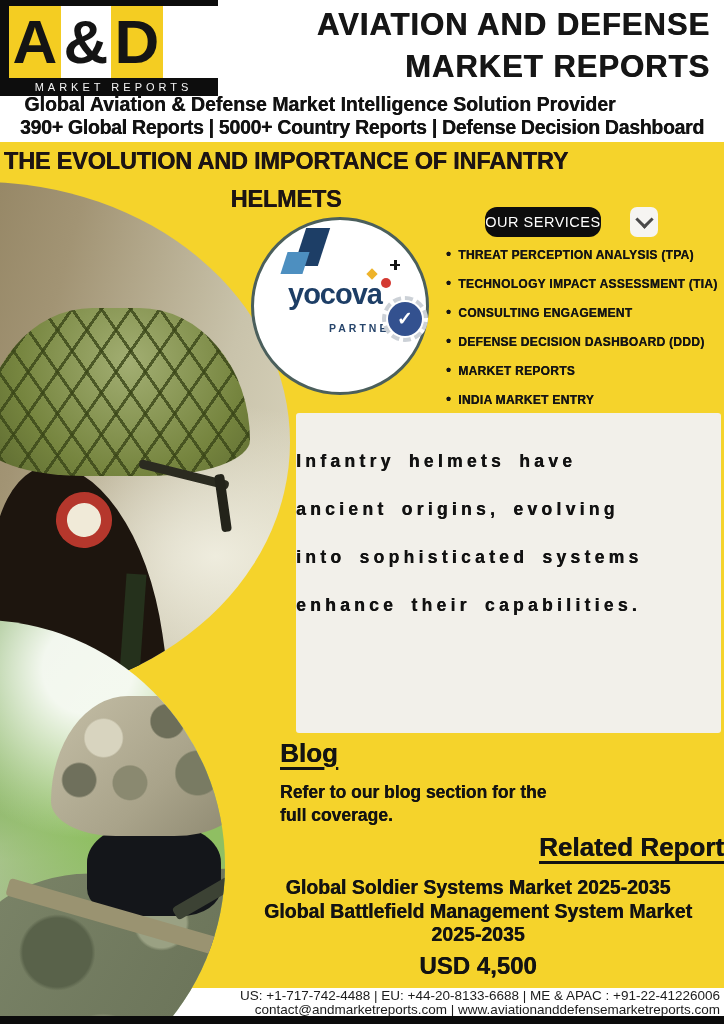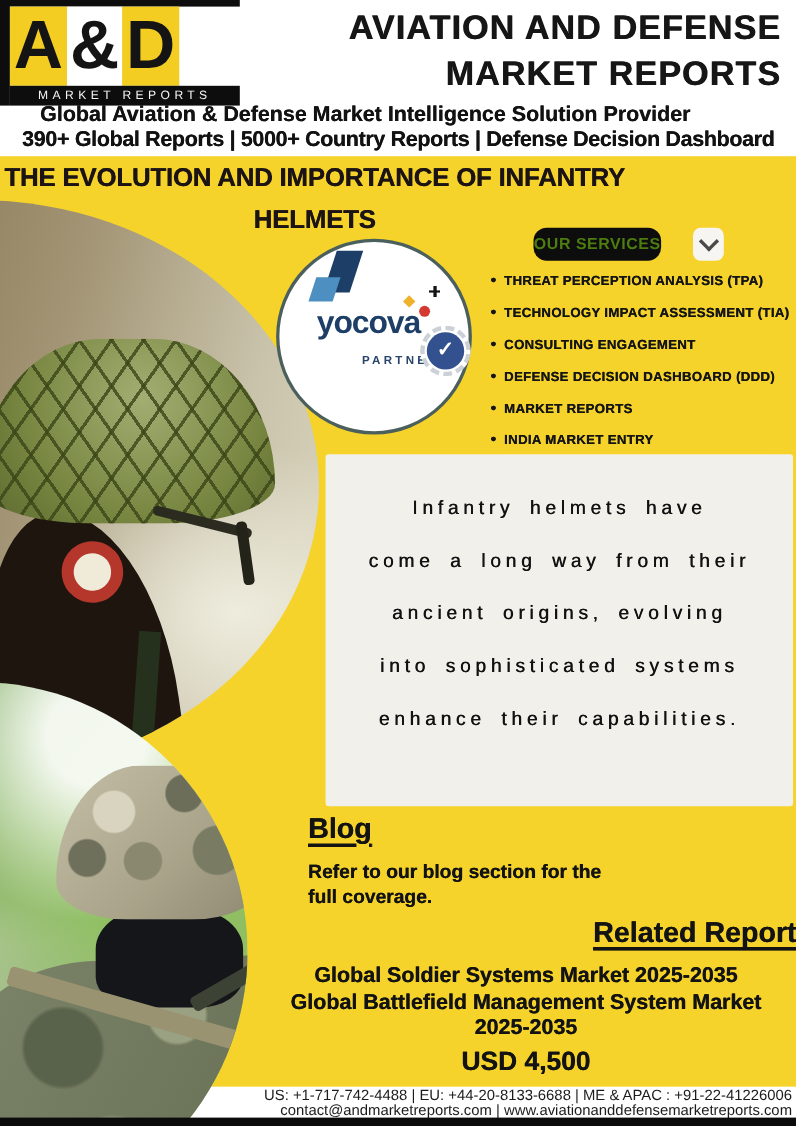--- a/index.html
+++ b/index.html
@@ -16,21 +16,21 @@
         font-weight:bold;font-size:62px;line-height:72px;color:#141414;}
   .tile.t-yellow{background:#f4cd22;width:52px;}
   .tile.t-white{background:#ffffff;width:50px;}
   .tile.t-d{overflow:visible;}
   .logo-bar{position:absolute;left:9px;top:78px;width:209px;height:18px;background:#0d0d0d;
         color:#f5f5f5;font-size:11px;letter-spacing:4px;text-align:center;line-height:18px;}
   .hdr-title{position:absolute;right:14px;top:4px;text-align:right;
         font-size:31px;font-weight:bold;letter-spacing:1px;line-height:42px;color:#161616;
         text-shadow:0.6px 0 0 #161616;margin-left:48px;}
   .hdr-sub1{position:absolute;left:0;top:93px;width:640px;text-align:center;
-        font-size:19.5px;font-weight:bold;color:#121212;text-shadow:0.3px 0 0 #121212;padding-left:12px;}
+        font-size:19.5px;font-weight:bold;color:#121212;text-shadow:0.3px 0 0 #121212;}
   .hdr-sub2{position:absolute;left:0;top:116px;width:724px;text-align:center;
         font-size:19.5px;font-weight:bold;color:#121212;text-shadow:0.3px 0 0 #121212;letter-spacing:-0.3px;}
   
   .yellow-bg{position:absolute;left:0;top:142px;width:724px;height:846px;background:#f5d32b;z-index:1;}
   .banner{position:absolute;left:0;top:142px;width:572px;height:37px;z-index:5;
         text-align:center;line-height:38px;font-size:23.5px;font-weight:bold;color:#1c1414;
         letter-spacing:-0.2px;text-shadow:0.4px 0 0 #1c1414;}
   
   .photo1{position:absolute;left:-330px;top:182px;width:620px;height:520px;border-radius:50%;
         overflow:hidden;z-index:2;
@@ -108,34 +108,34 @@
   .spark-dot{position:absolute;left:127px;top:58px;width:10px;height:10px;border-radius:50%;background:#d43a32;}
   .spark-plus-v{position:absolute;left:140px;top:40px;width:2.5px;height:10px;background:#141414;}
   .spark-plus-h{position:absolute;left:136px;top:43.5px;width:10px;height:2.5px;background:#141414;}
   .badge-seal{position:absolute;left:128px;top:76px;width:46px;height:46px;border-radius:50%;
         background:#ffffff;border:4px dashed #ccd1d7;box-sizing:border-box;}
   .badge-core{position:absolute;left:134px;top:82px;width:34px;height:34px;border-radius:50%;
         background:#33518f;color:#ffffff;text-align:center;line-height:34px;
         font-size:19px;font-weight:bold;}
   
   .svc-pill{position:absolute;left:485px;top:207px;width:116px;height:30px;background:#0d0d0d;
-        border-radius:12px;text-align:center;line-height:30px;font-size:14.5px;font-weight:bold;
-        letter-spacing:0.5px;color:#4d7c0f;z-index:5;cursor:pointer;}
+        border-radius:12px;text-align:center;line-height:30px;font-size:14.5px;font-weight:normal;
+        letter-spacing:0.5px;color:#ffffff;z-index:5;cursor:pointer;}
   .svc-chevbox{position:absolute;left:630px;top:207px;width:28px;height:30px;background:#f6f5f2;
         border-radius:7px;z-index:5;display:flex;align-items:center;justify-content:center;cursor:pointer;}
   .chev{width:10px;height:10px;border-right:3px solid #4a4a4a;border-bottom:3px solid #4a4a4a;
         transform:rotate(45deg);margin-top:-5px;}
   .svc-list{position:absolute;left:446px;top:240px;width:278px;margin:0;padding:0;list-style:none;z-index:5;}
   .svc-list li{font-size:12px;font-weight:bold;letter-spacing:0.3px;color:#151515;height:29px;
         line-height:29px;white-space:nowrap;text-shadow:0.3px 0 0 #151515;}
   .svc-list li::before{content:"•";margin-right:7px;font-size:14px;}
   
   .quote-box{position:absolute;left:296px;top:413px;width:425px;height:320px;background:#f2f0ea;
         border-radius:3px;z-index:5;padding-top:24px;box-sizing:border-box;}
-  .quote-box .qline{text-align:center;font-size:17.5px;font-weight:normal;letter-spacing:4.3px;
+  .quote-box .qline{font-size:17.5px;font-weight:bold;letter-spacing:4.3px;
         word-spacing:5px;line-height:48px;color:#121212;white-space:nowrap;
         text-shadow:0.4px 0 0 #121212;}
   
   .blog-wrap{position:absolute;left:280px;top:738px;width:444px;z-index:5;}
   .sec-heading{display:inline-block;font-size:26px;font-weight:bold;color:#131313;
         text-decoration:underline;text-decoration-thickness:3px;text-underline-offset:5px;
         text-shadow:0.4px 0 0 #131313;cursor:pointer;}
   .blog-line{font-size:17.5px;font-weight:bold;line-height:23px;color:#131313;
         text-shadow:0.3px 0 0 #131313;}
   .blog-wrap .gap{height:12px;}
@@ -204,21 +204,20 @@
     <li>THREAT PERCEPTION ANALYSIS (TPA)</li>
     <li>TECHNOLOGY IMPACT ASSESSMENT (TIA)</li>
     <li>CONSULTING ENGAGEMENT</li>
     <li>DEFENSE DECISION DASHBOARD (DDD)</li>
     <li>MARKET REPORTS</li>
     <li>INDIA MARKET ENTRY</li>
   </ul>
 
   <div class="quote-box">
     <div class="qline">Infantry helmets have</div>
-    <div class="qline">come a long way from their</div>
     <div class="qline">ancient origins, evolving</div>
     <div class="qline">into sophisticated systems</div>
     <div class="qline">enhance their capabilities.</div>
   </div>
 
   <div class="blog-wrap">
     <span class="sec-heading">Blog</span>
     <div class="gap"></div>
     <div class="blog-line">Refer to our blog section for the</div>
     <div class="blog-line">full coverage.</div>

